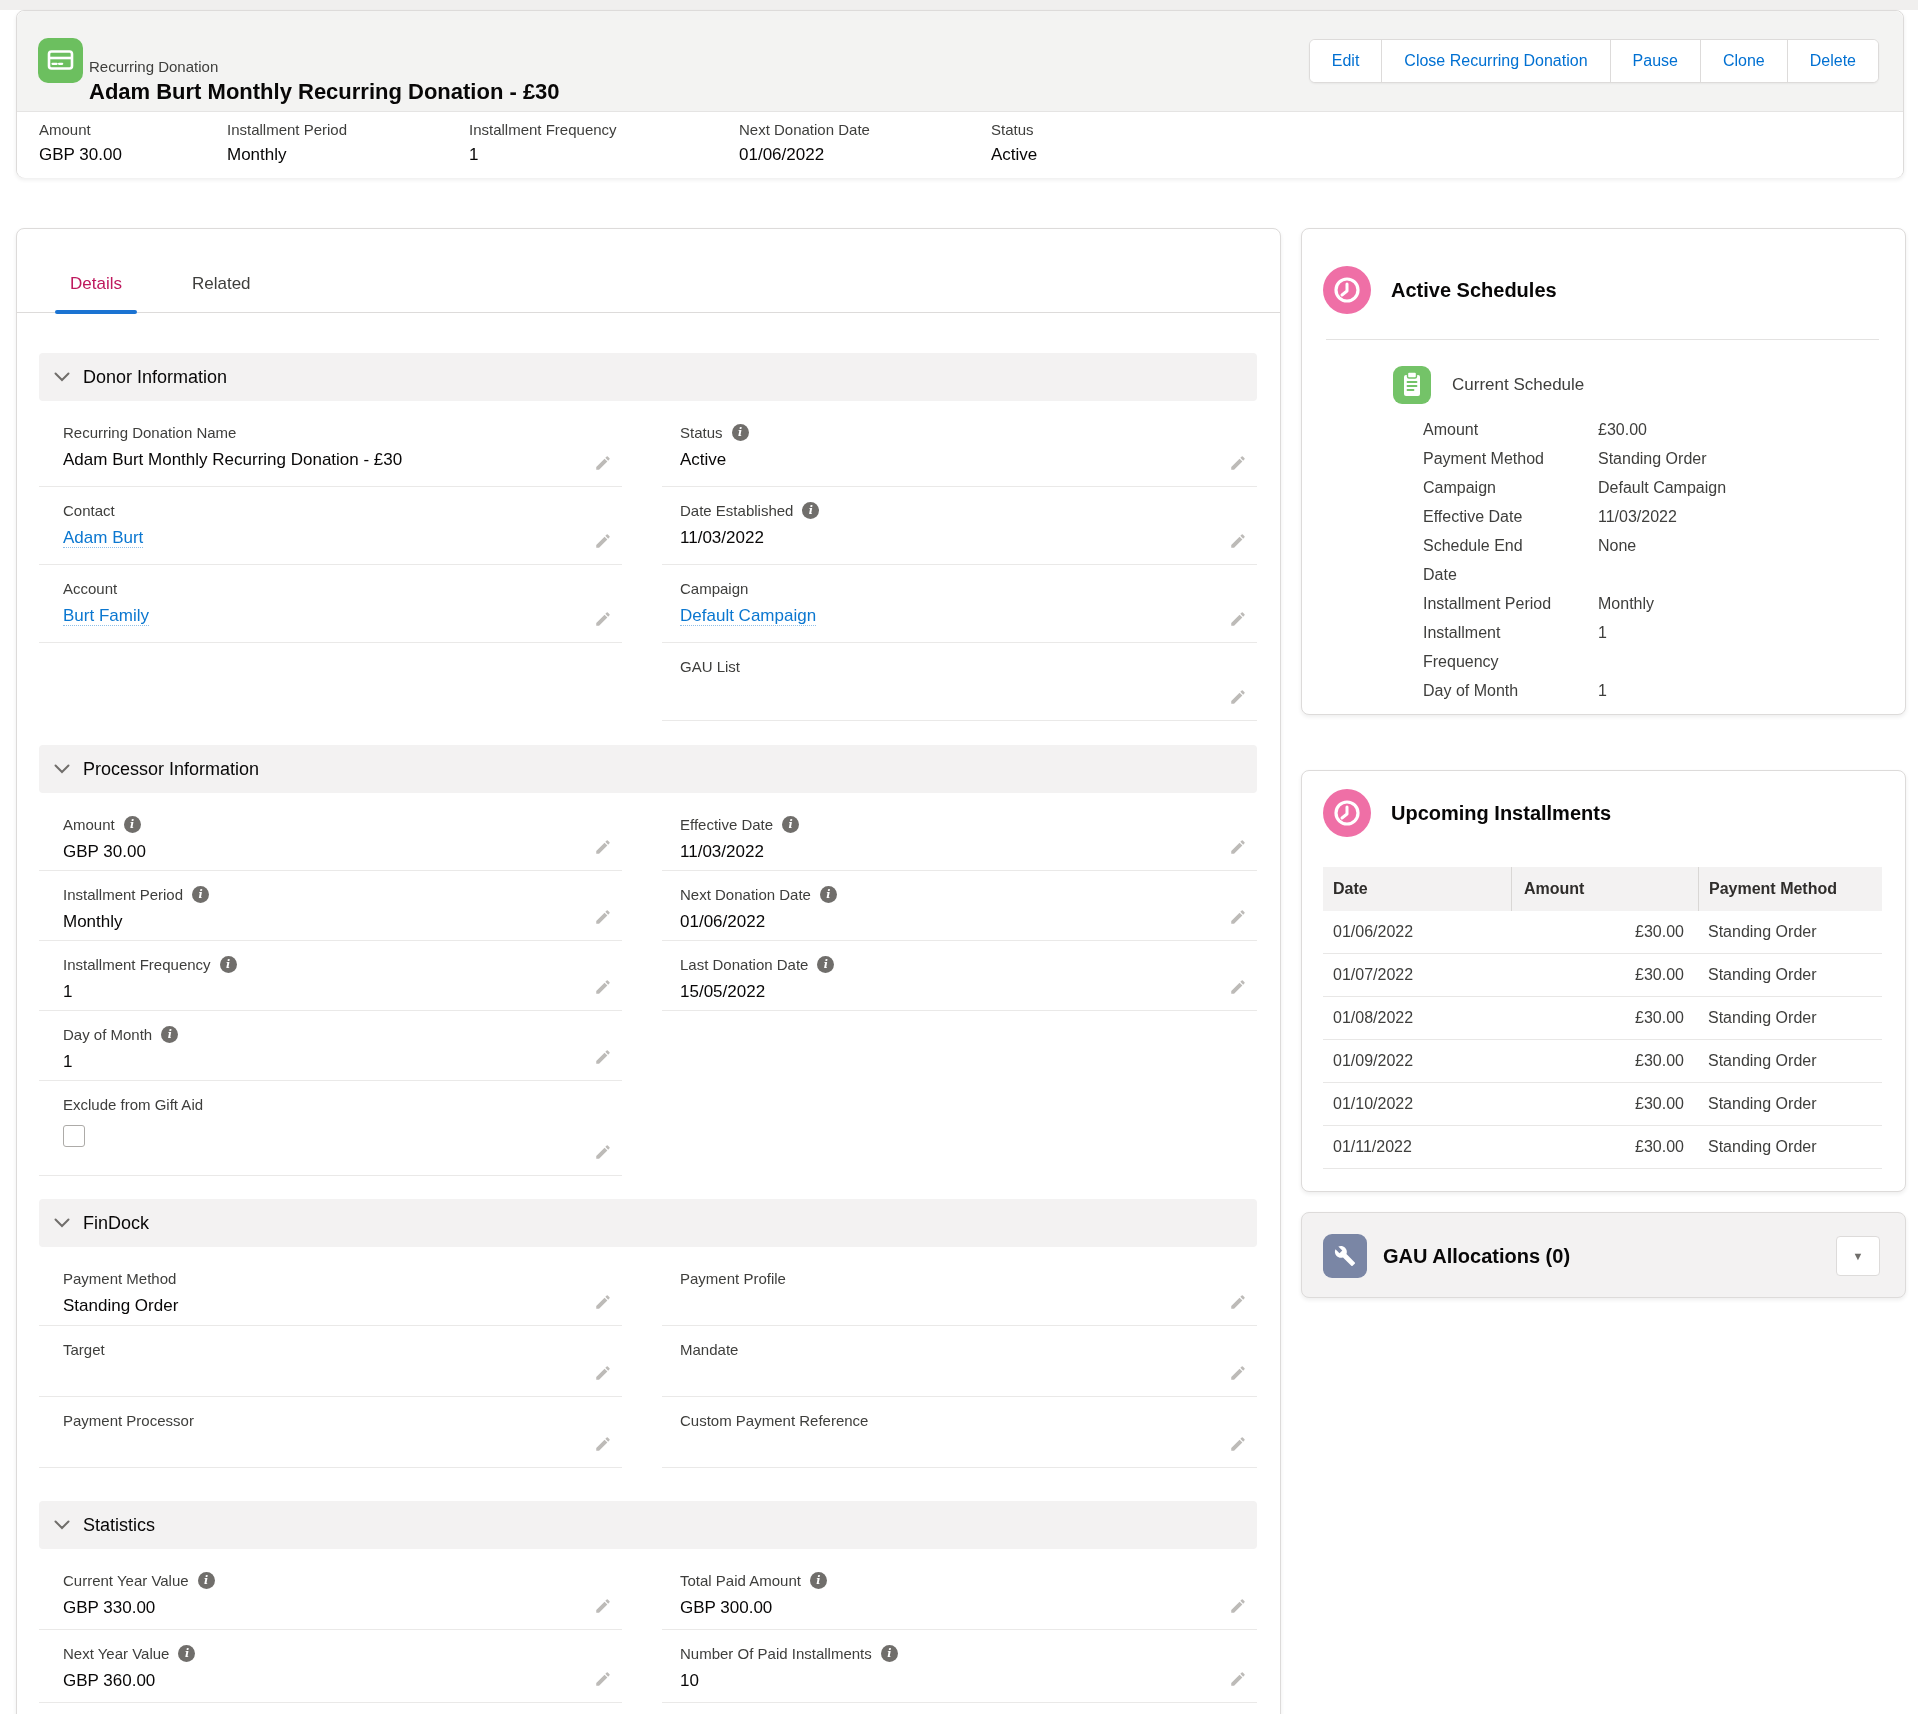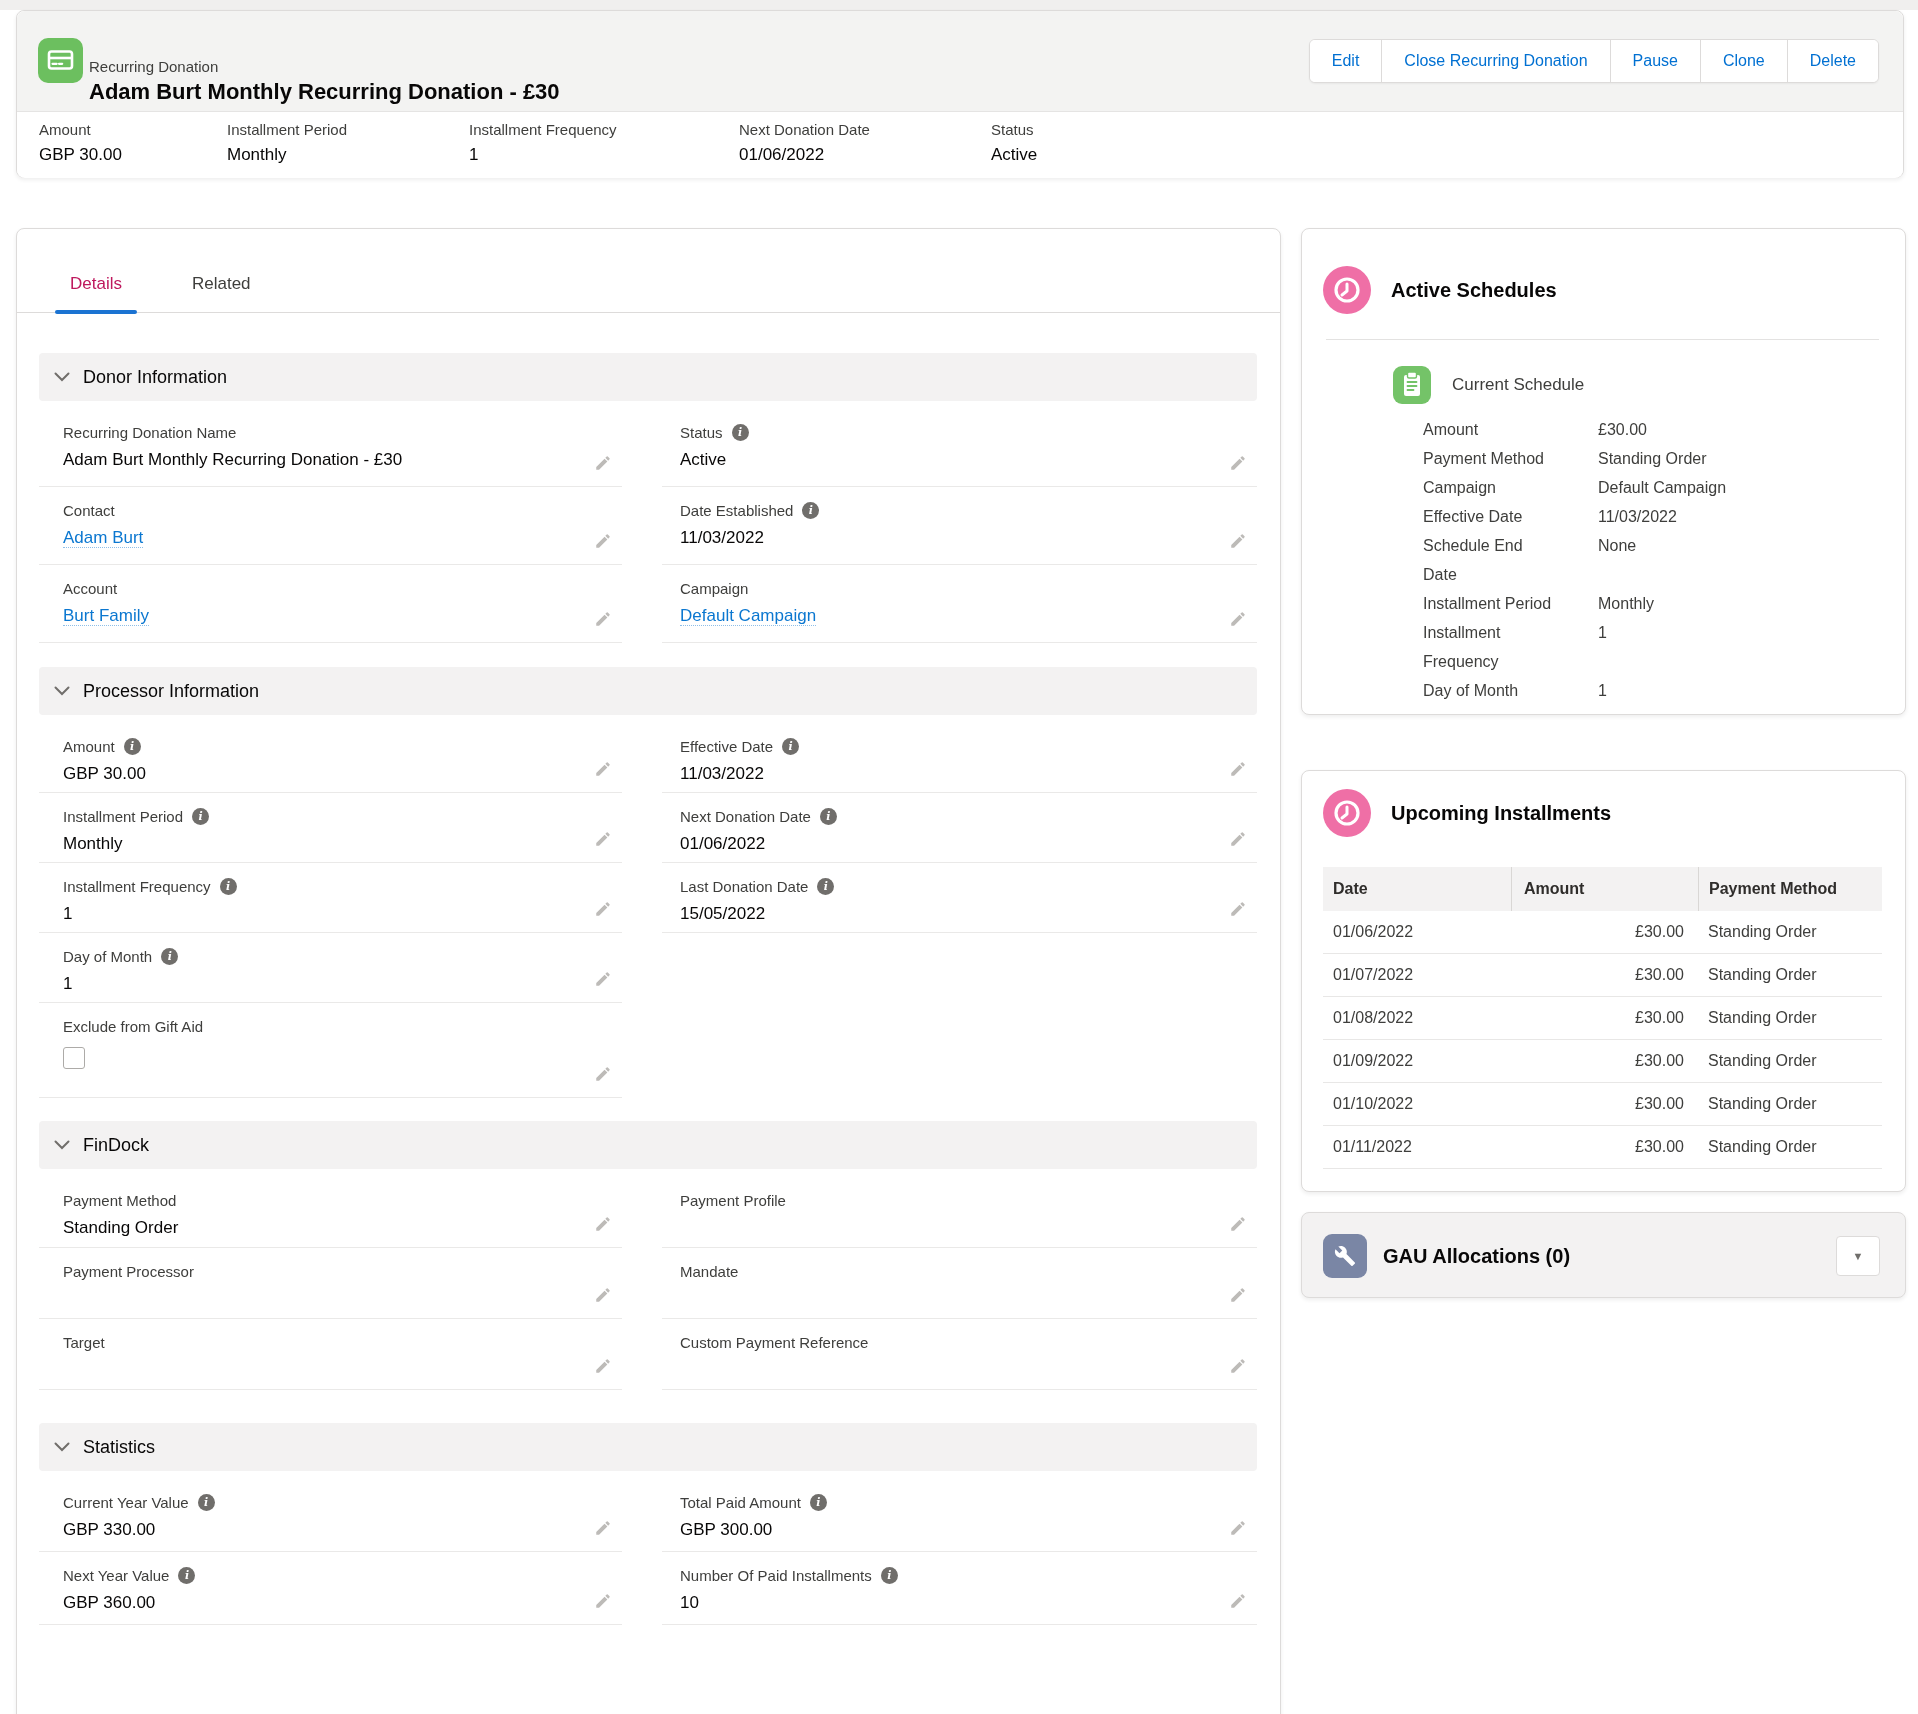--- a/index.html
+++ b/index.html
@@ -216,20 +216,29 @@
         </div>
         <div class="frow">
           <div class="flbl">
               <span>Campaign</span>
             </div>
           <div class="fval"><span class="lnk">Default Campaign</span></div>
           <svg class="pencil" width="18" height="18" viewBox="0 0 24 24">
               <path fill="#bdbbb8" d="M3 17.25V21h3.75L17.81 9.94l-3.75-3.75L3 17.25zM20.71 7.04c.39-.39.39-1.02 0-1.41l-2.34-2.34a1 1 0 0 0-1.41 0l-1.83 1.83 3.75 3.75 1.83-1.83z"></path>
             </svg>
         </div>
+        <div class="frow">
+          <div class="flbl">
+              <span>GAU List</span>
+            </div>
+          <div class="fval"></div>
+          <svg class="pencil" width="18" height="18" viewBox="0 0 24 24">
+              <path fill="#bdbbb8" d="M3 17.25V21h3.75L17.81 9.94l-3.75-3.75L3 17.25zM20.71 7.04c.39-.39.39-1.02 0-1.41l-2.34-2.34a1 1 0 0 0-1.41 0l-1.83 1.83 3.75 3.75 1.83-1.83z"></path>
+            </svg>
+        </div>
       </div>
     </div>
   </div>
 
   <div class="sec">
     <div class="sec-head m-top-24">
       <svg width="16" height="10" viewBox="0 0 16 10">
           <path d="M1.5 1.5l6.5 6.5 6.5-6.5" fill="none" stroke="#706e6b" stroke-width="2" stroke-linecap="round"></path>
         </svg>
       <span class="sec-head-title">Processor Information</span>
@@ -334,30 +343,30 @@
           <div class="flbl">
               <span>Payment Method</span>
             </div>
           <div class="fval">Standing Order</div>
           <svg class="pencil" width="18" height="18" viewBox="0 0 24 24">
               <path fill="#bdbbb8" d="M3 17.25V21h3.75L17.81 9.94l-3.75-3.75L3 17.25zM20.71 7.04c.39-.39.39-1.02 0-1.41l-2.34-2.34a1 1 0 0 0-1.41 0l-1.83 1.83 3.75 3.75 1.83-1.83z"></path>
             </svg>
         </div>
         <div class="frow">
           <div class="flbl">
+              <span>Target</span>
+            </div>
+          <div class="fval"></div>
+          <svg class="pencil" width="18" height="18" viewBox="0 0 24 24">
+              <path fill="#bdbbb8" d="M3 17.25V21h3.75L17.81 9.94l-3.75-3.75L3 17.25zM20.71 7.04c.39-.39.39-1.02 0-1.41l-2.34-2.34a1 1 0 0 0-1.41 0l-1.83 1.83 3.75 3.75 1.83-1.83z"></path>
+            </svg>
+        </div>
+        <div class="frow">
+          <div class="flbl">
               <span>Payment Processor</span>
-            </div>
-          <div class="fval"></div>
-          <svg class="pencil" width="18" height="18" viewBox="0 0 24 24">
-              <path fill="#bdbbb8" d="M3 17.25V21h3.75L17.81 9.94l-3.75-3.75L3 17.25zM20.71 7.04c.39-.39.39-1.02 0-1.41l-2.34-2.34a1 1 0 0 0-1.41 0l-1.83 1.83 3.75 3.75 1.83-1.83z"></path>
-            </svg>
-        </div>
-        <div class="frow">
-          <div class="flbl">
-              <span>Target</span>
             </div>
           <div class="fval"></div>
           <svg class="pencil" width="18" height="18" viewBox="0 0 24 24">
               <path fill="#bdbbb8" d="M3 17.25V21h3.75L17.81 9.94l-3.75-3.75L3 17.25zM20.71 7.04c.39-.39.39-1.02 0-1.41l-2.34-2.34a1 1 0 0 0-1.41 0l-1.83 1.83 3.75 3.75 1.83-1.83z"></path>
             </svg>
         </div>
       </div>
       <div class="col-r">
         <div class="frow">
           <div class="flbl">

